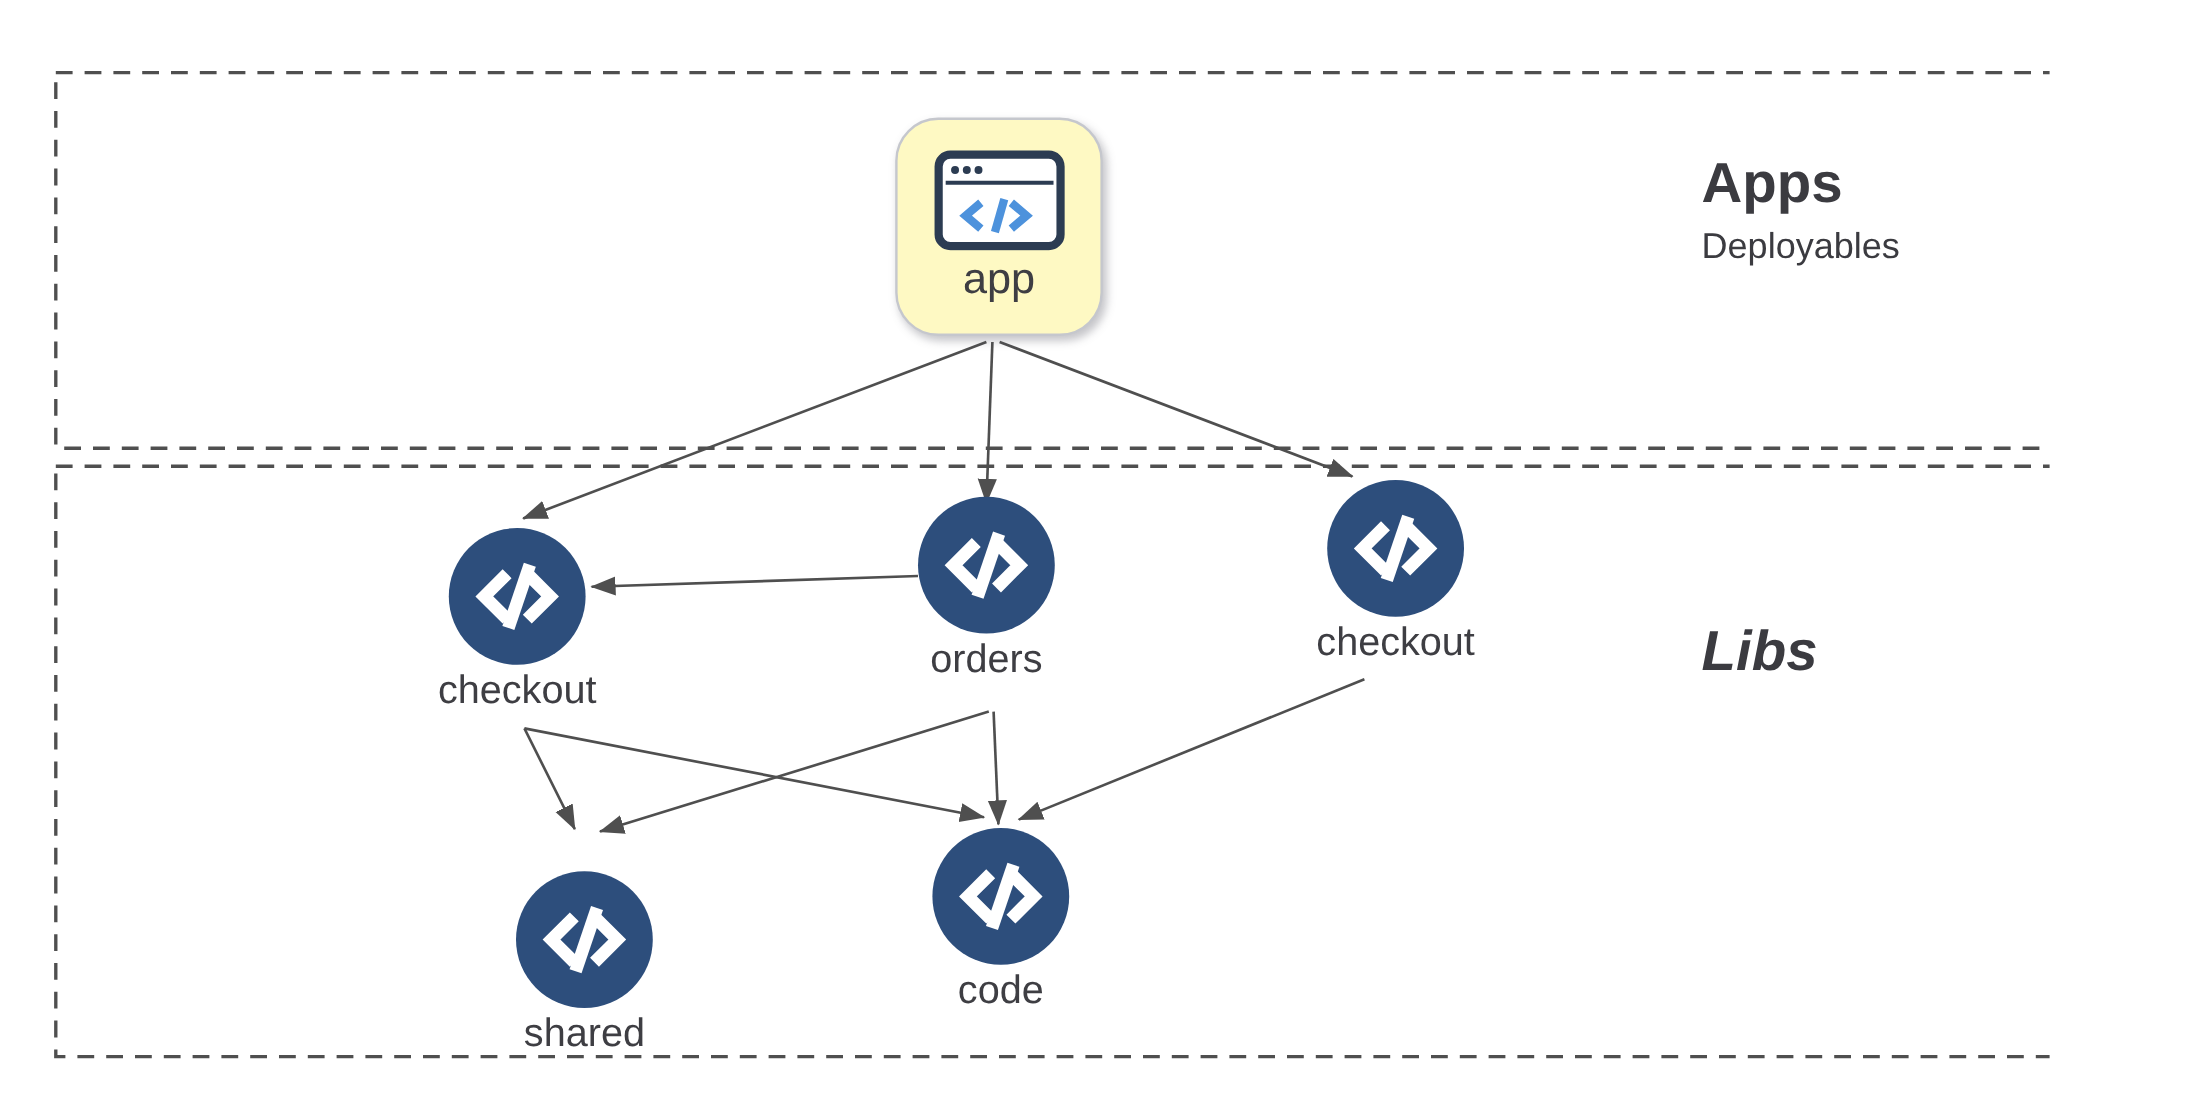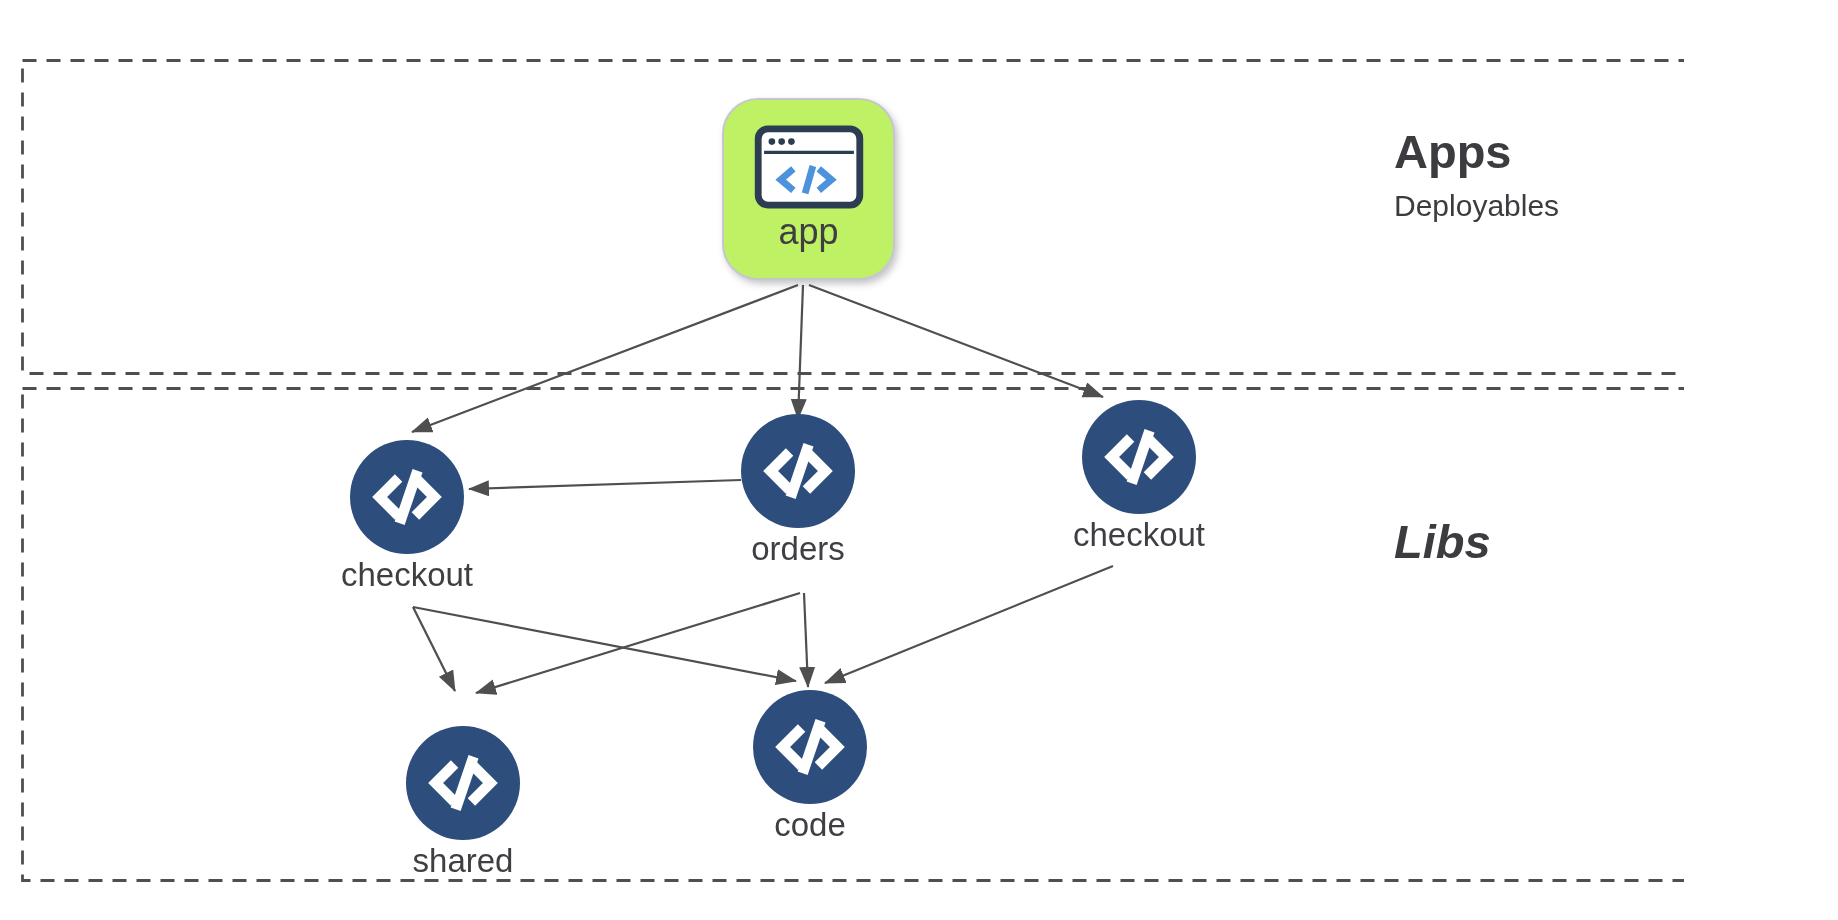--- a/index.html
+++ b/index.html
@@ -3,20 +3,21 @@
 <meta charset="utf-8">
 <style>
   html, body { margin: 0; padding: 0; background: #ffffff; }
   .stage {
     position: relative;
     width: 1684px;
     height: 920px;
     background: #ffffff;
     font-family: "Liberation Sans", sans-serif;
     overflow: hidden;
+    margin-left: 24px;
   }
   
   #diagram-svg {
     position: absolute;
     left: 0; top: 0;
     width: 1838px; height: 920px;
   }
   .edge { stroke: #4f4f4f; stroke-width: 2.2px; }
   .section-border { fill: none; stroke: #4f4f4f; stroke-width: 2.8px; stroke-dasharray: 14 10; }
 
@@ -36,21 +37,21 @@
   }
   .node-label {
     position: absolute; top: 116px; left: 50%;
     transform: translateX(-50%);
     white-space: nowrap;
     font-size: 33px; color: #3e3e43;
   }
   .app-node {
     position: absolute; left: 722px; top: 98px;
     width: 173px; height: 182px; box-sizing: border-box;
-    background: #bef264;
+    background: #fef9c3;
     border: 2px solid #c5c7cd;
     border-radius: 36px;
     box-shadow: 3px 4px 7px rgba(90, 90, 100, 0.35);
     display: flex; flex-direction: column;
     align-items: center; justify-content: center;
   }
   .app-label { font-size: 36px; color: #3e3e43; margin-top: 2px; }
 </style>
 </head>
 <body>

